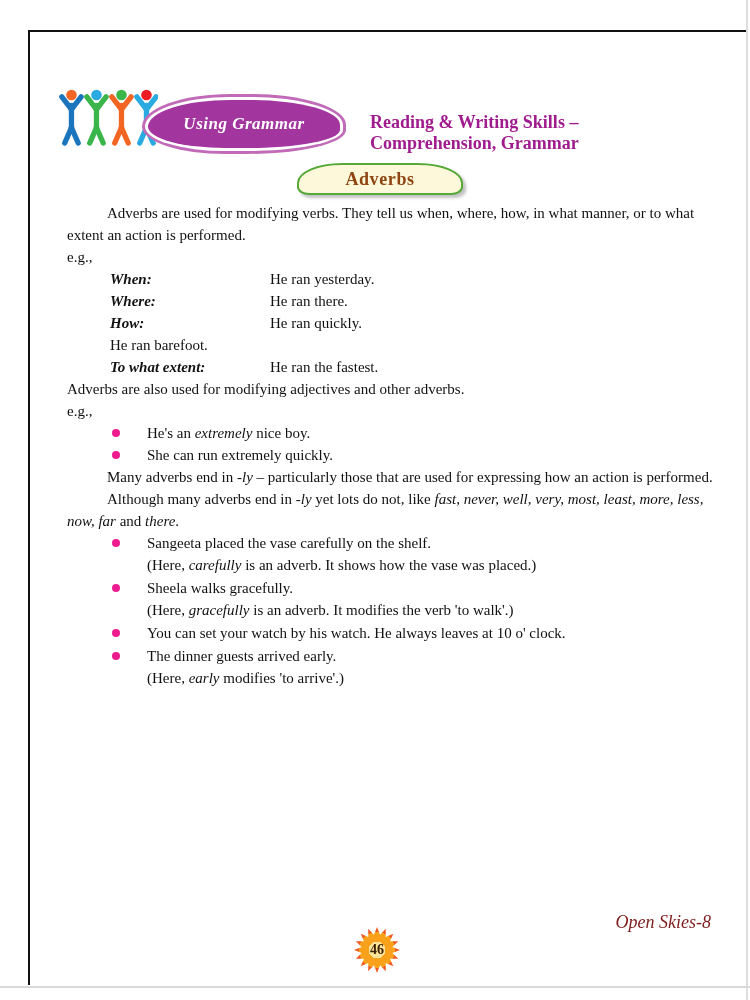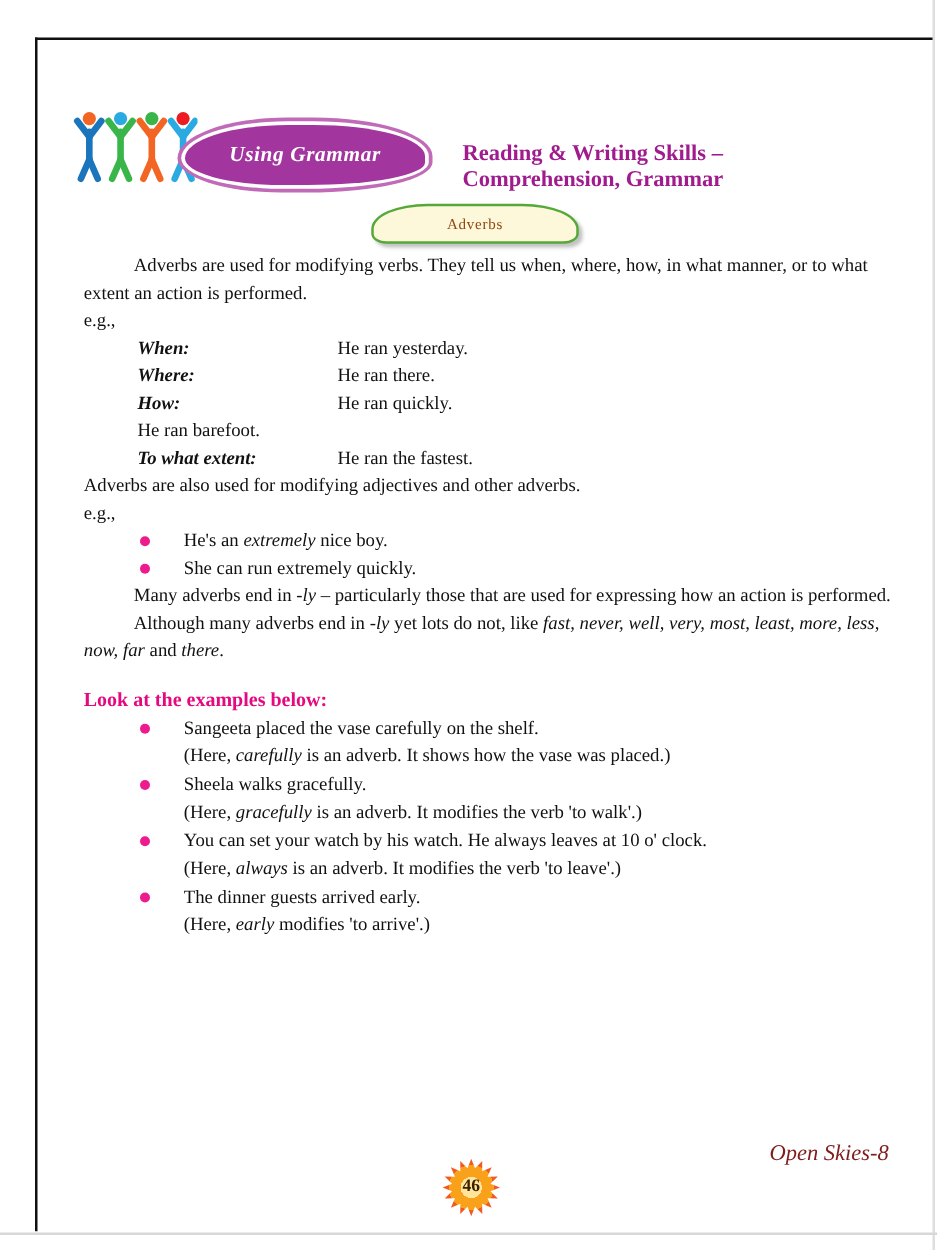--- a/index.html
+++ b/index.html
@@ -19,21 +19,21 @@
            display:flex; align-items:center; justify-content:center; }
   .badge span { color:#ffffff; font-style:italic; font-weight:bold; font-size:17px; letter-spacing:0.5px; }
   .skills { position:absolute; left:340px; top:80px; color:#a01c8e; font-weight:bold;
             font-size:18px; line-height:21px; }
 
   .title-box { position:absolute; left:267px; top:131px; width:166px; height:32px;
                background:#fdf8da; border:2px solid #56a938;
                border-radius:45px 45px 12px 12px / 20px 20px 8px 8px;
                box-shadow:3px 3px 3px rgba(120,120,120,0.45);
                display:flex; align-items:center; justify-content:center; }
-  .title-box span { color:#8e4512; font-weight:normal; font-size:12px; letter-spacing:0.6px; }
+  .title-box span { color:#8e4512; font-weight:bold; font-size:18px; letter-spacing:0.6px; }
 
   
   .content { position:absolute; left:37px; top:170px; width:656px;
              font-size:15px; line-height:22px; color:#111; }
   .content p { margin:0; }
   .indent { text-indent:40px; }
   .intro { margin-bottom:24px; }
   .eg { margin-bottom:0; }
   .trow { display:flex; margin-left:43px; }
   .tlabel { width:160px; font-weight:bold; font-style:italic; }
@@ -150,21 +150,20 @@
         </div>
         <div class="bullet-line">
           <span class="dot"></span>
           <span><span>She can run extremely quickly.</span></span>
         </div>
       </div>
 
       <p class="indent ly-para"><span>Many adverbs end in </span><span class="rt-i">-ly</span><span> – particularly those that are used for expressing how an action is performed.</span></p>
       <p class="indent"><span>Although many adverbs end in </span><span class="rt-i">-ly</span><span> yet lots do not, like </span><span class="rt-i">fast, never, well, very, most, least, more, less, now, far</span><span> and </span><span class="rt-i">there</span><span>.</span></p>
 
-      <h3 class="examples-heading">Look at the examples below:</h3>
 
       <div>
         <div class="example">
           <div class="bullet-line">
             <span class="dot"></span>
             <span><span>Sangeeta placed the vase carefully on the shelf.</span></span>
           </div>
           <div class="note"><span>(Here, </span><span class="rt-i">carefully</span><span> is an adverb. It shows how the vase was placed.)</span></div>
         </div>
         <div class="example">
@@ -172,21 +171,20 @@
             <span class="dot"></span>
             <span><span>Sheela walks gracefully.</span></span>
           </div>
           <div class="note"><span>(Here, </span><span class="rt-i">gracefully</span><span> is an adverb. It modifies the verb 'to walk'.)</span></div>
         </div>
         <div class="example">
           <div class="bullet-line">
             <span class="dot"></span>
             <span><span>You can set your watch by his watch. He always leaves at 10 o' clock.</span></span>
           </div>
-          <div class="note"><span>(Here, </span><span class="rt-i">always</span><span> is an adverb. It modifies the verb 'to leave'.)</span></div>
         </div>
         <div class="example">
           <div class="bullet-line">
             <span class="dot"></span>
             <span><span>The dinner guests arrived early.</span></span>
           </div>
           <div class="note"><span>(Here, </span><span class="rt-i">early</span><span> modifies 'to arrive'.)</span></div>
         </div>
       </div>
 

